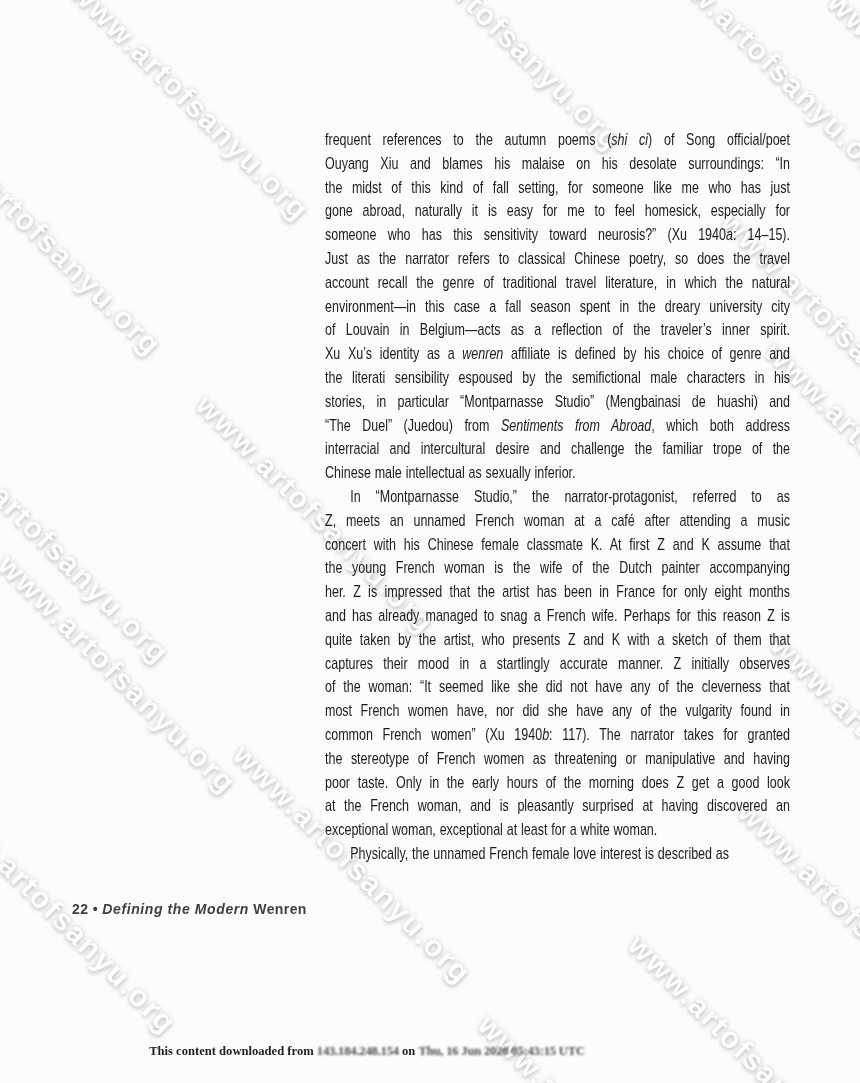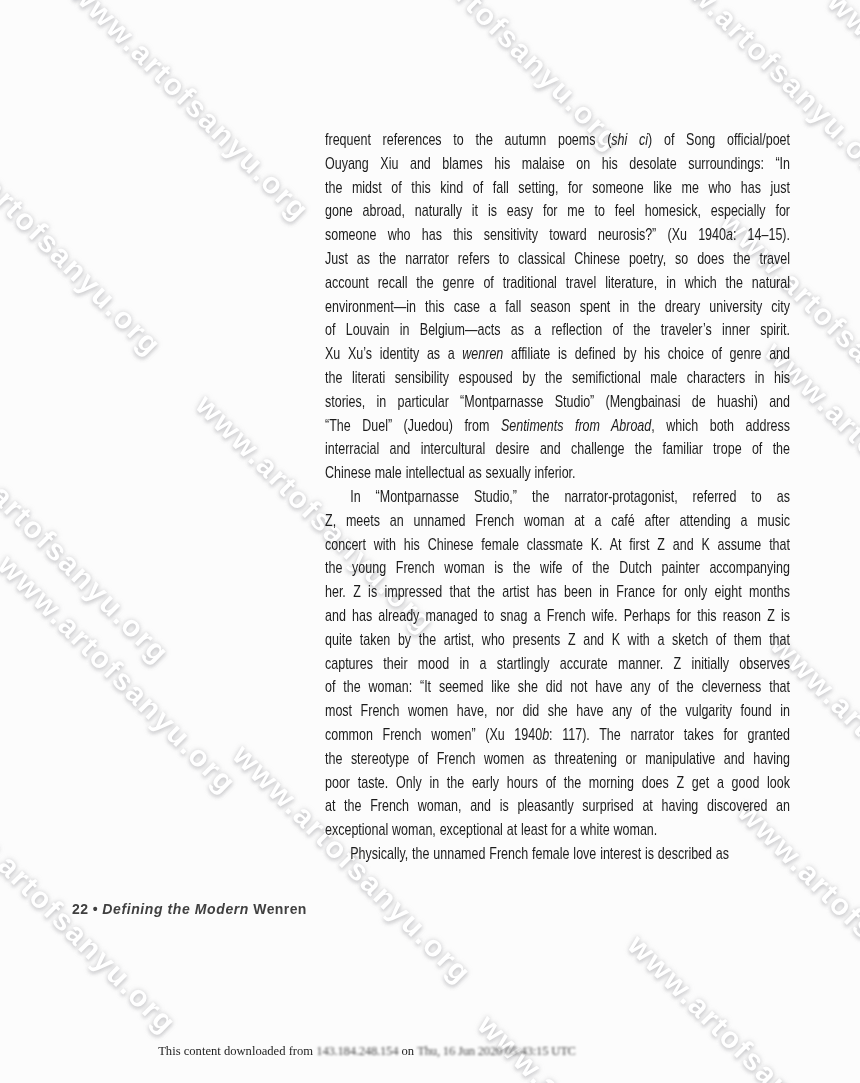--- a/index.html
+++ b/index.html
@@ -40,21 +40,21 @@
     position:absolute;left:72px;top:901px;
     font-size:14px;font-weight:bold;letter-spacing:0.4px;
     white-space:nowrap;
   }
   .running-footer .it{letter-spacing:0.6px;}
   
   .jstor{
     position:absolute;left:0;top:1044px;width:734px;
     text-align:center;
     font-family:"Liberation Serif","DejaVu Serif",serif;
-    font-size:12.6px;line-height:15px;
+    font-size:12.6px;line-height:15px;font-weight:bold;
   }
   .redacted{
     filter:blur(1.2px);
     color:#4c4c4c;
     letter-spacing:-0.2px;
   }
 </style>
 </head>
 <body style="background: rgb(252, 252, 252);">
 

